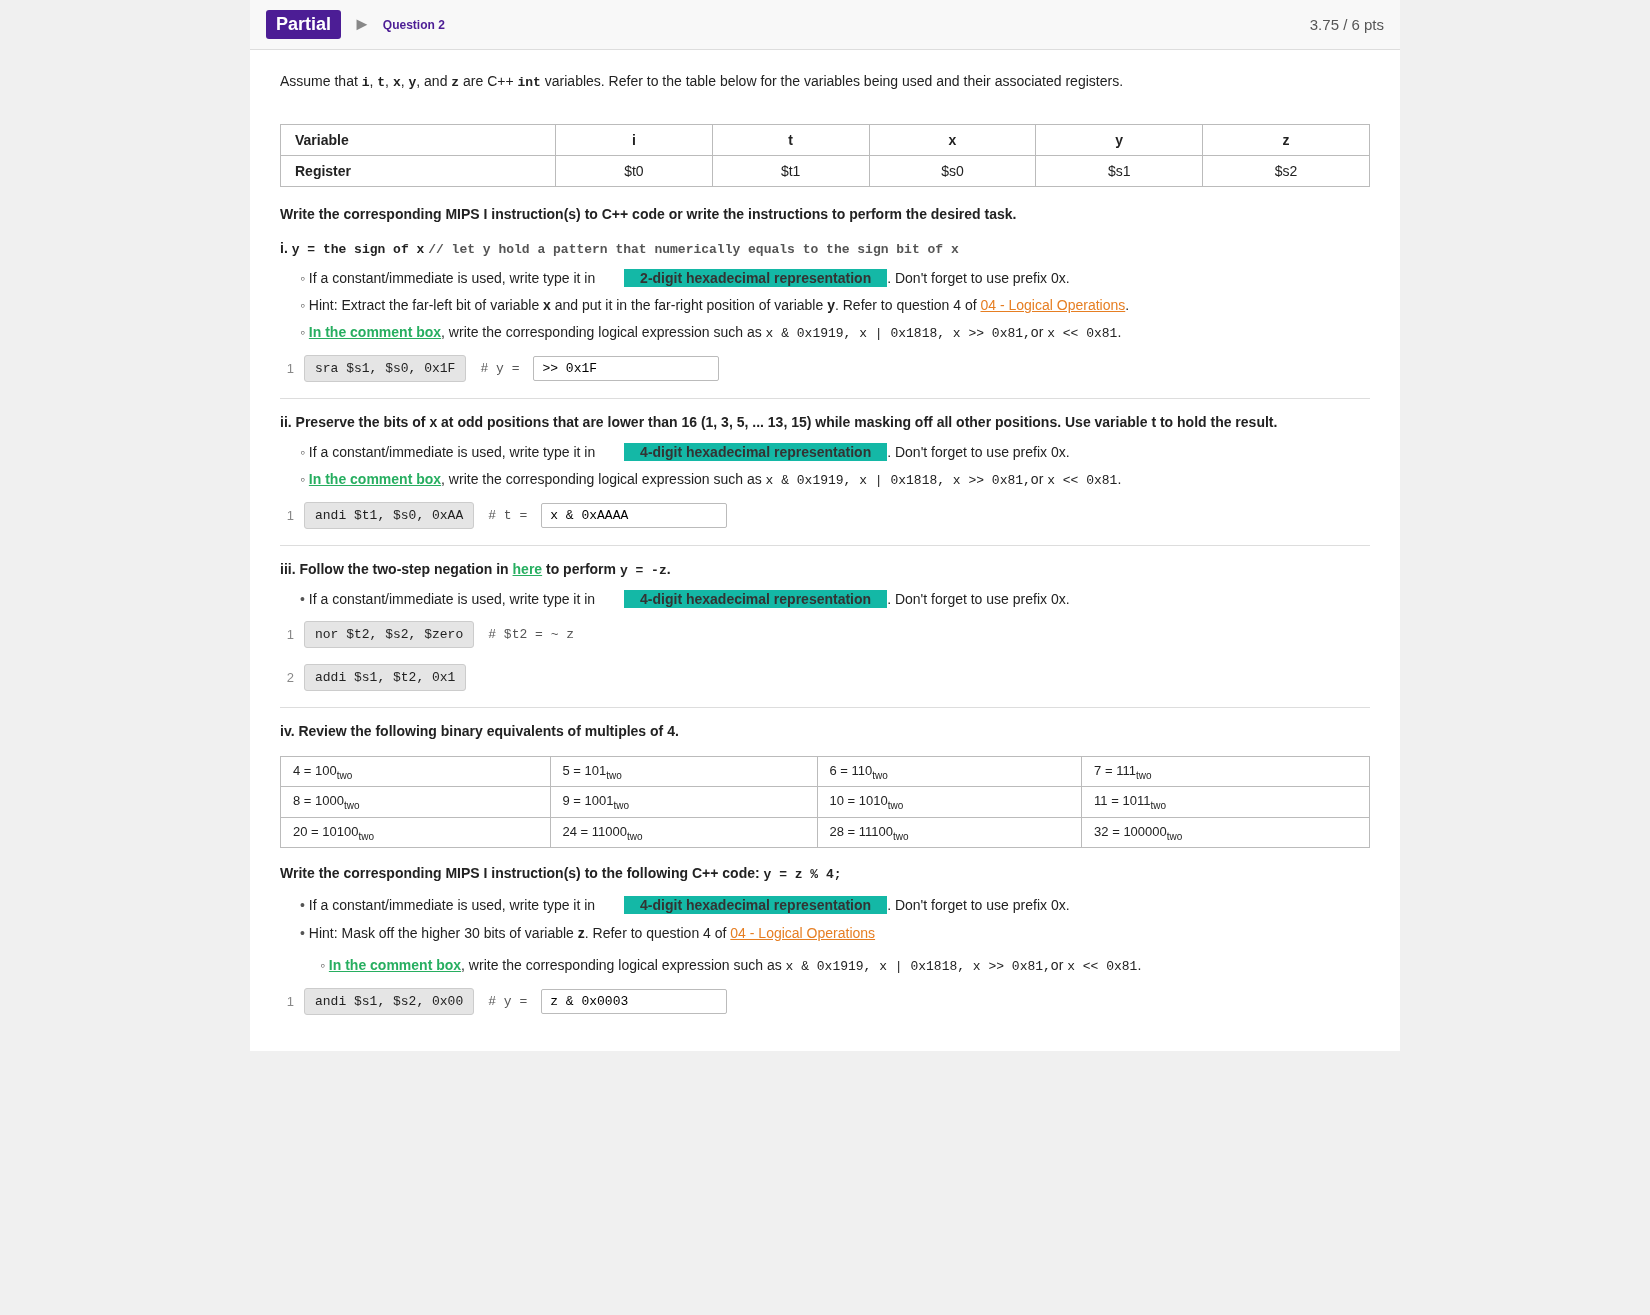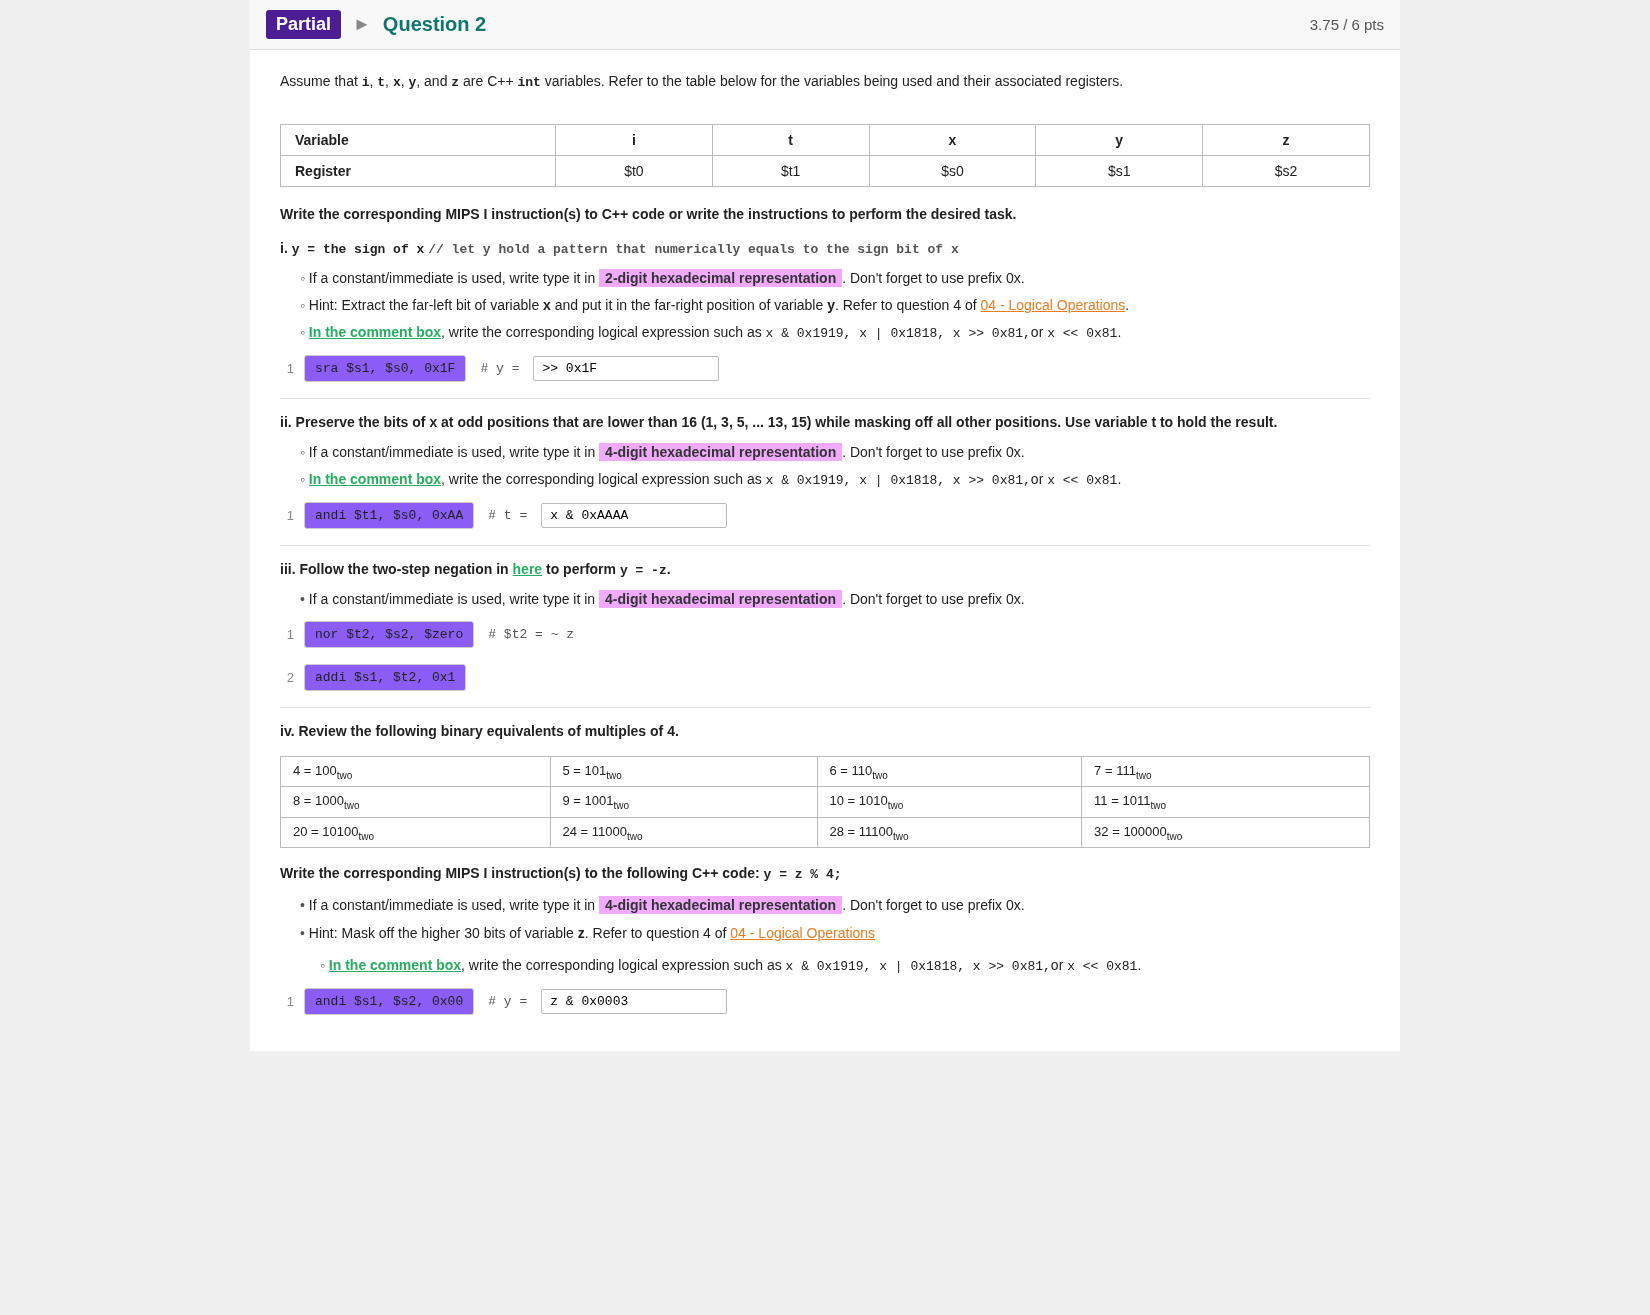--- a/index.html
+++ b/index.html
@@ -30,23 +30,23 @@
     }
     .partial-badge {
       background: #4c1d95;
       color: #fff;
       padding: 4px 10px;
       font-size: 18px;
       font-weight: bold;
       border-radius: 3px;
     }
     .question-title {
-      font-size: 20px;
-      font-weight: bold;
-      color: #0f766e;
+      font-size: 12px;
+      font-weight: bold;
+      color: #4c1d95;
     }
     .question-score {
       font-size: 15px;
       color: #555;
     }
     .question-body {
       padding: 20px 30px;
     }
     .intro-text {
       margin-bottom: 30px;
@@ -88,24 +88,25 @@
     }
     .bullet-list li::before {
       content: '◦ ';
       color: #555;
     }
     .bullet-list-dot li::before {
       content: '• ';
       color: #555;
     }
     .highlight-yellow {
-      background: #f0abfc;
+      background: #14b8a6;
       color: #333;
       font-weight: bold;
-      padding: 1px 6px;
+      padding: 1px 16px;
+      margin-left: 25px;
     }
     .highlight-green {
       color: #27ae60;
       text-decoration: underline;
       font-weight: bold;
       cursor: pointer;
     }
     .link-green {
       color: #27ae60;
       text-decoration: underline;
@@ -124,21 +125,21 @@
     }
     .line-num {
       color: #888;
       font-size: 13px;
       min-width: 14px;
       text-align: right;
     }
     .code-instruction {
       font-family: 'Courier New', monospace;
       font-size: 13px;
-      background: #8b5cf6;
+      background: #e5e5e5;
       border: 1px solid #ccc;
       padding: 5px 10px;
       border-radius: 3px;
     }
     .comment-hash {
       font-family: 'Courier New', monospace;
       font-size: 13px;
       color: #555;
       margin: 0 4px;
     }

